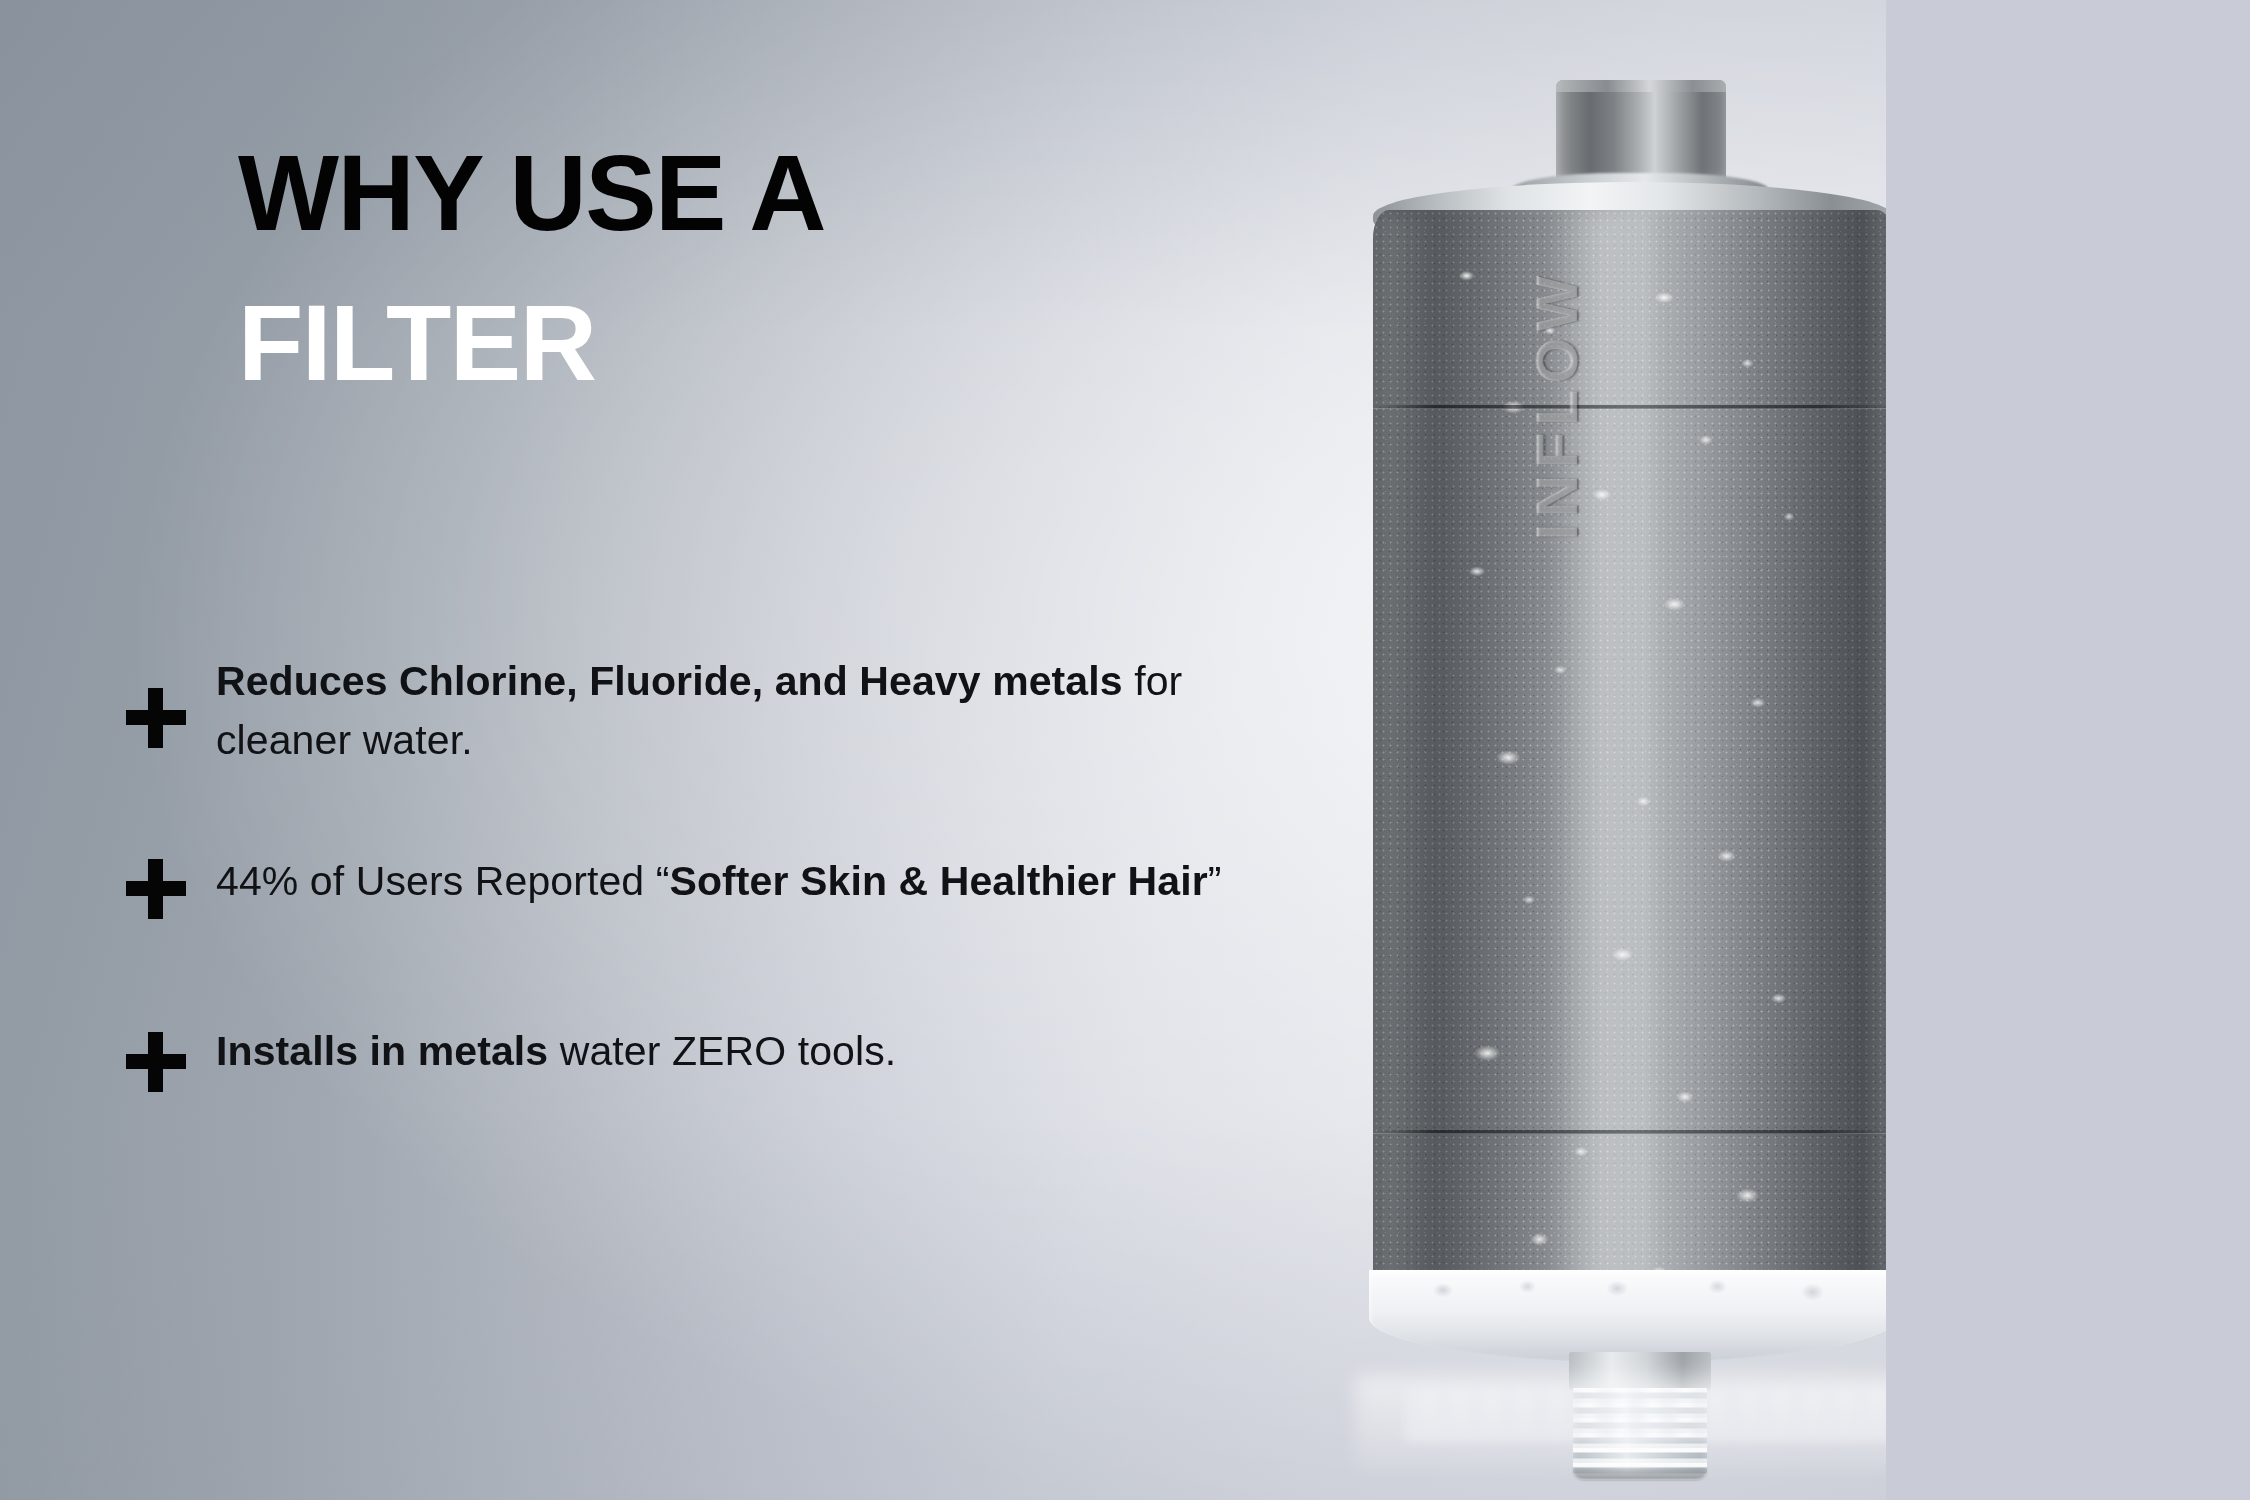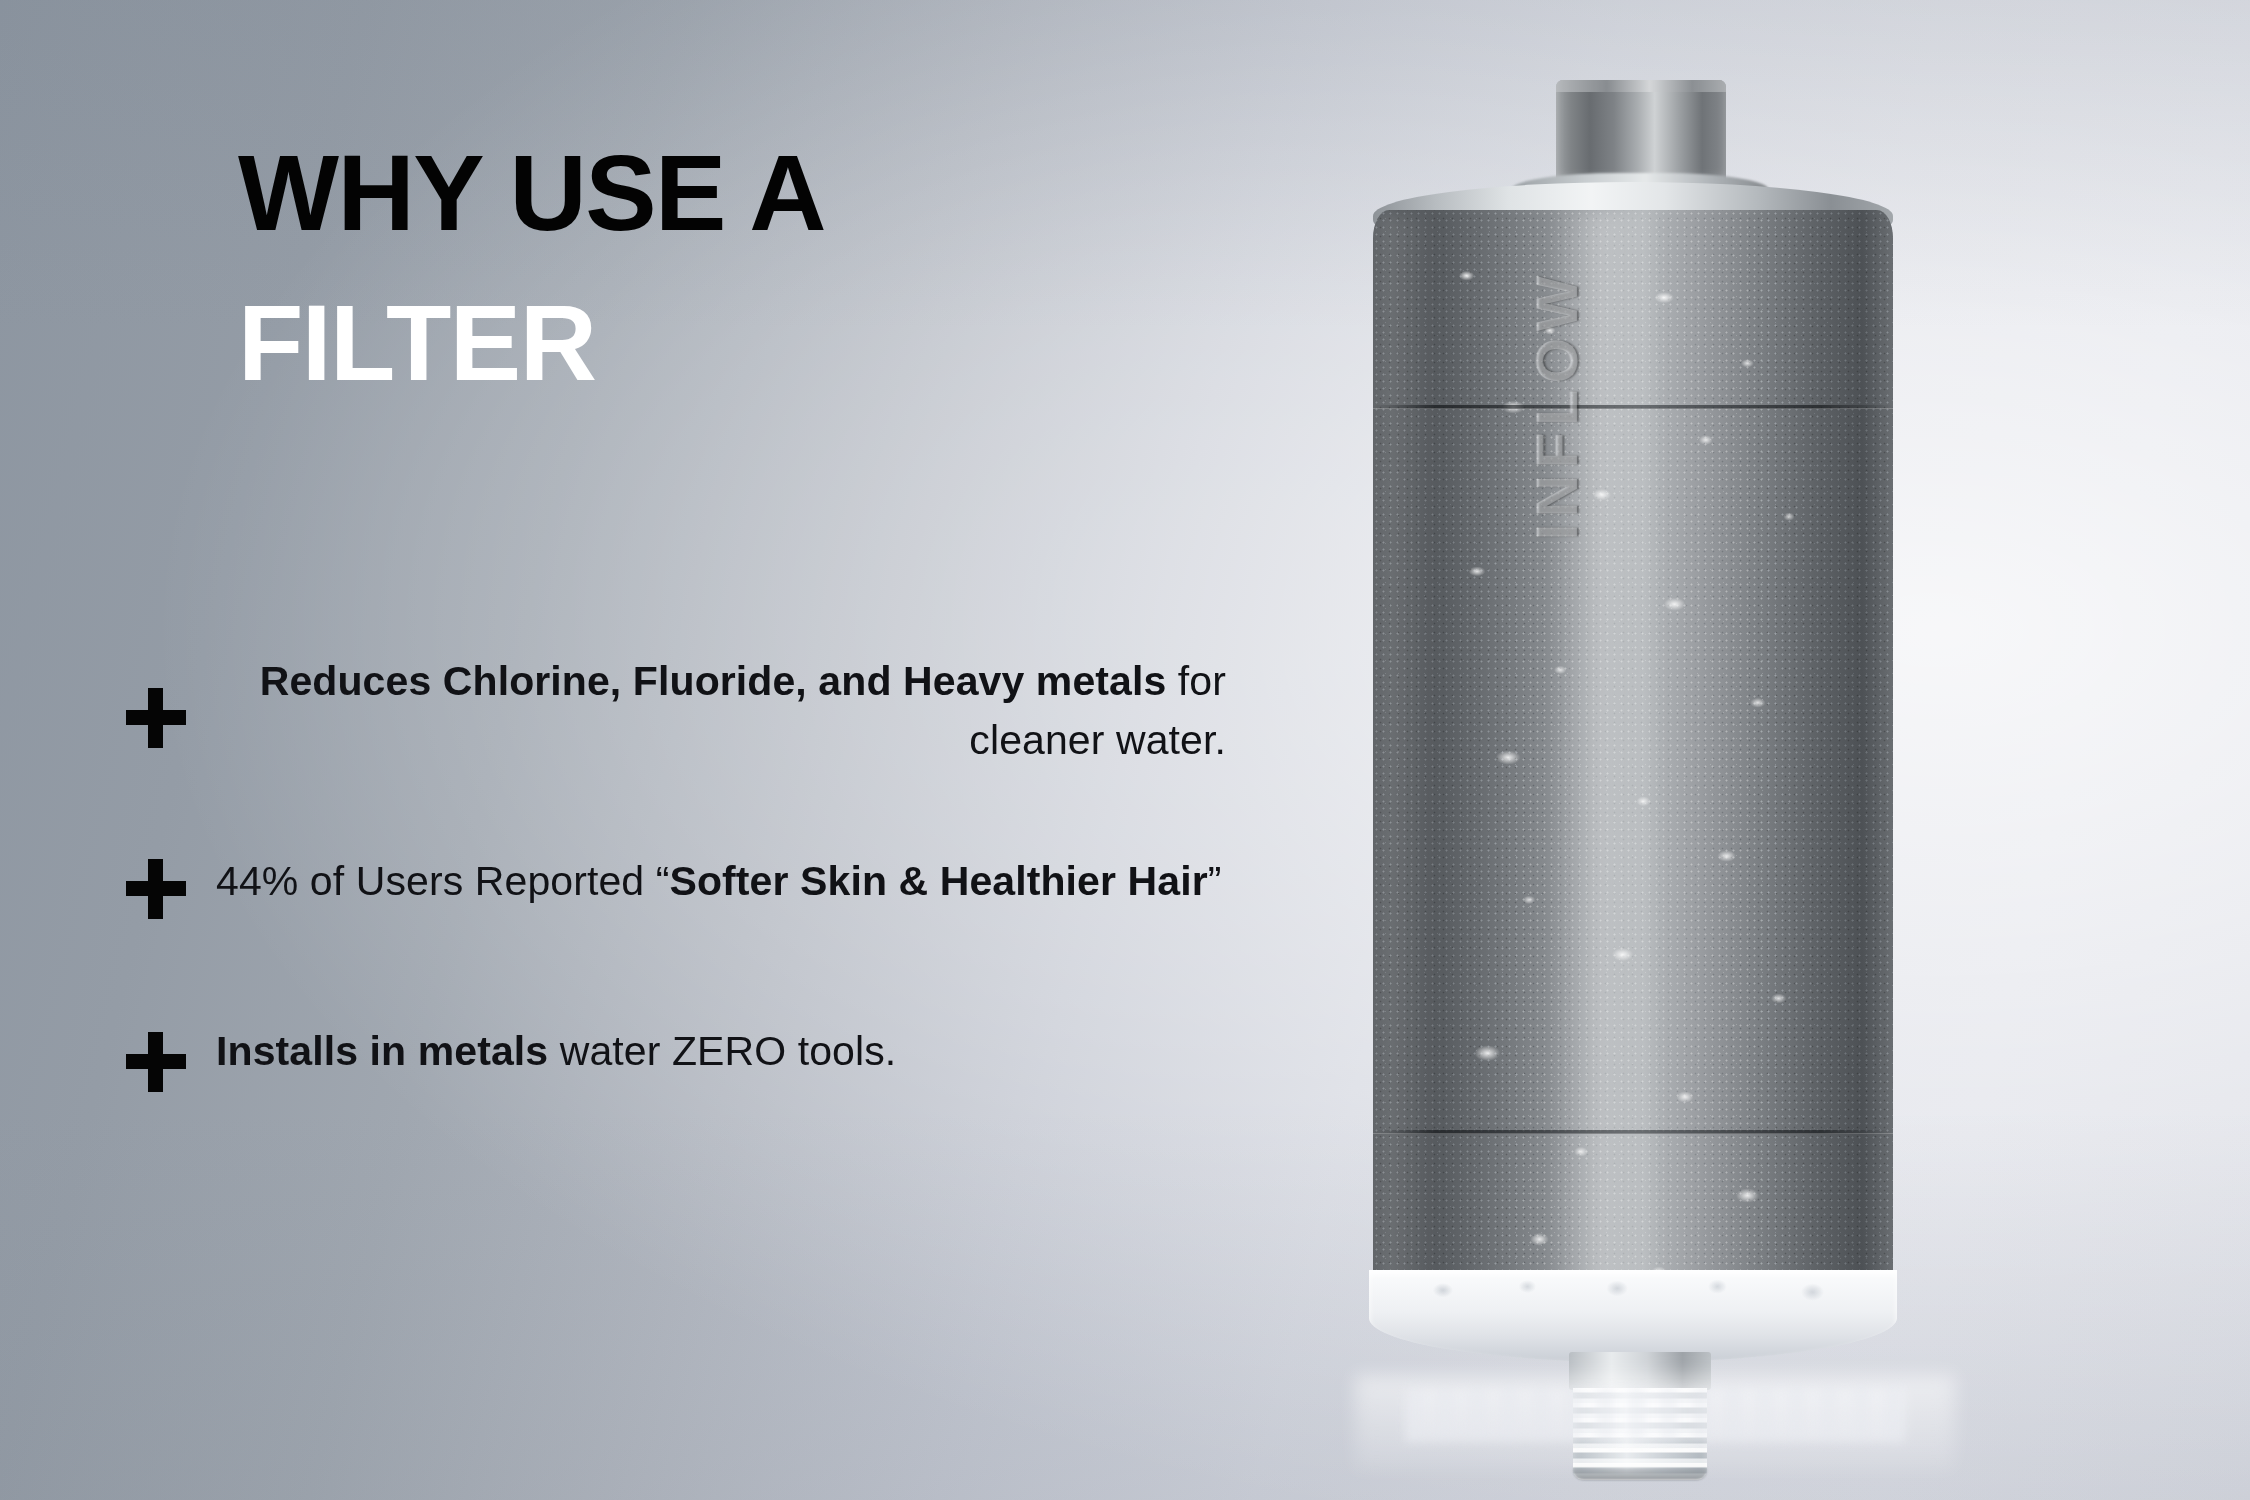--- a/index.html
+++ b/index.html
@@ -2,33 +2,34 @@
 <html><head>
 <meta charset="utf-8">
 <style>
   html,body{margin:0;padding:0;}
   body{
     width:2250px;height:1500px;overflow:hidden;
     font-family:"Liberation Sans","DejaVu Sans",sans-serif;
     background:#c9ccd6;
   }
   #stage{
-    position:relative;width:2250px;height:1500px;overflow:hidden;
+    position:relative;width:1866px;height:1500px;overflow:hidden;
     background:
       radial-gradient(120% 95% at 86% 42%, rgba(255,255,255,.78) 0%, rgba(255,255,255,.34) 38%, rgba(255,255,255,0) 66%),
       linear-gradient(104deg,
         #8c95a0 0%,
         #949ca6 14%,
         #a0a7b0 26%,
         #b2b7c0 38%,
         #c3c7d1 50%,
         #d2d5de 62%,
         #dadce4 74%,
         #dcdee6 86%,
         #d9dbe3 100%);
+    padding-left: 20px;
   }
   
   #stage:after{
     content:"";position:absolute;inset:0;pointer-events:none;
     background:linear-gradient(180deg, rgba(120,130,142,.16) 0%, rgba(120,130,142,0) 22%, rgba(120,130,142,0) 74%, rgba(118,128,140,.14) 100%);
   }
 
   
   .text-col{position:absolute;left:0;top:0;width:1260px;height:1500px;z-index:6;}
 
@@ -40,21 +41,21 @@
     line-height:150px;
     letter-spacing:-1.5px;
     white-space:nowrap;
     font-stretch:condensed;
   }
   .hl-1{color:#030303;}
   .hl-2{color:#ffffff;}
   .hl-3{color:#ffffff;}
 
   .bullets{position:absolute;left:118px;top:648px;width:1140px;}
-  .bullet{position:relative;display:flex;align-items:center;min-height:126px;text-align:right;}
+  .bullet{position:relative;display:flex;align-items:center;min-height:126px;}
   .bullet + .bullet{margin-top:44px;}
   .plus{
     position:relative;flex:0 0 76px;width:76px;height:76px;margin-right:22px;
   }
   .plus:before,.plus:after{
     content:"";position:absolute;background:#050505;
   }
   .plus:before{left:8px;top:30px;width:60px;height:15px;}
   .plus:after{left:30px;top:8px;width:15px;height:60px;}
   .btext{

